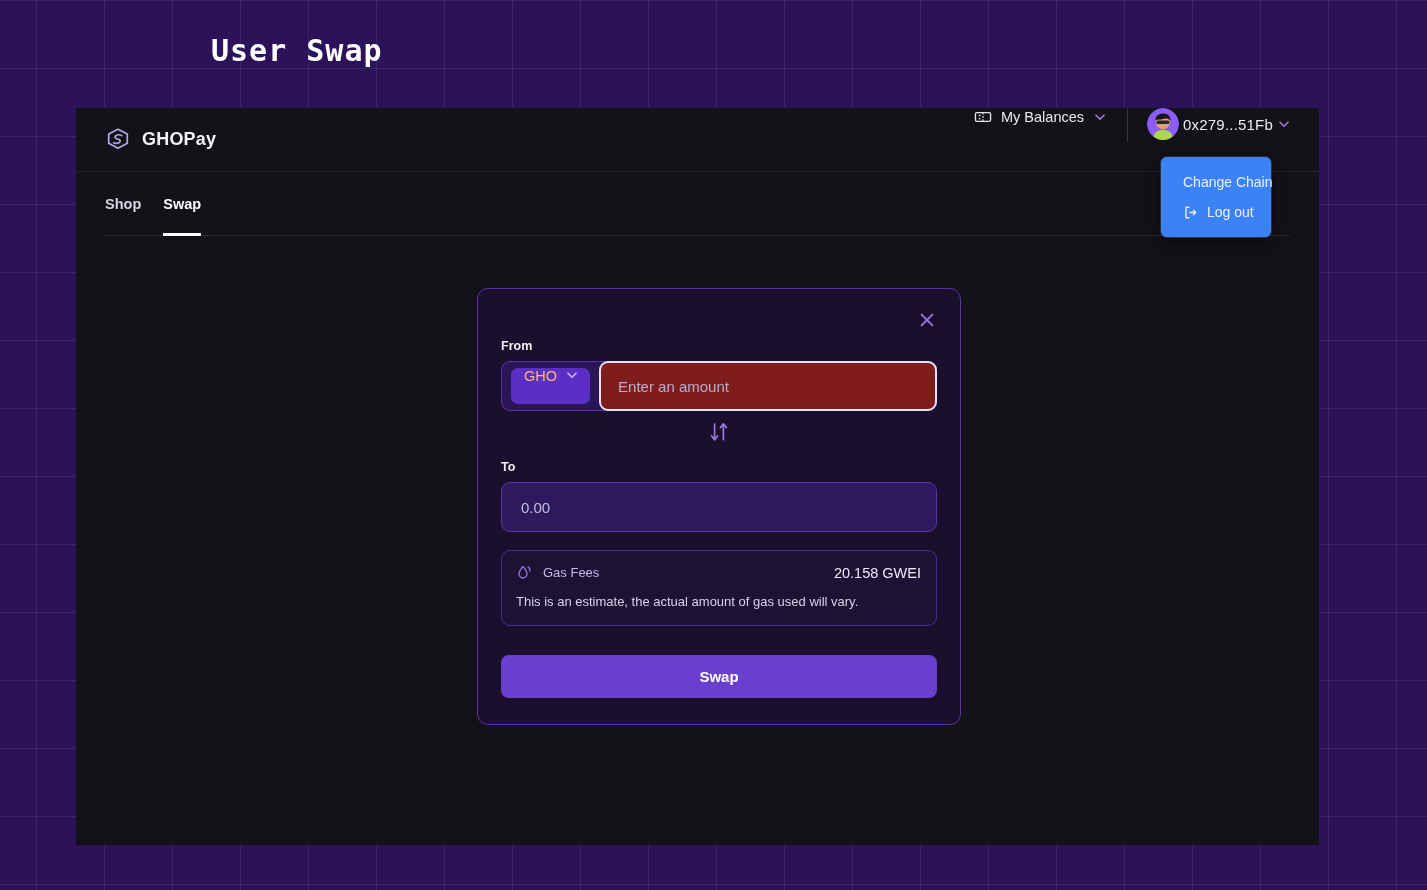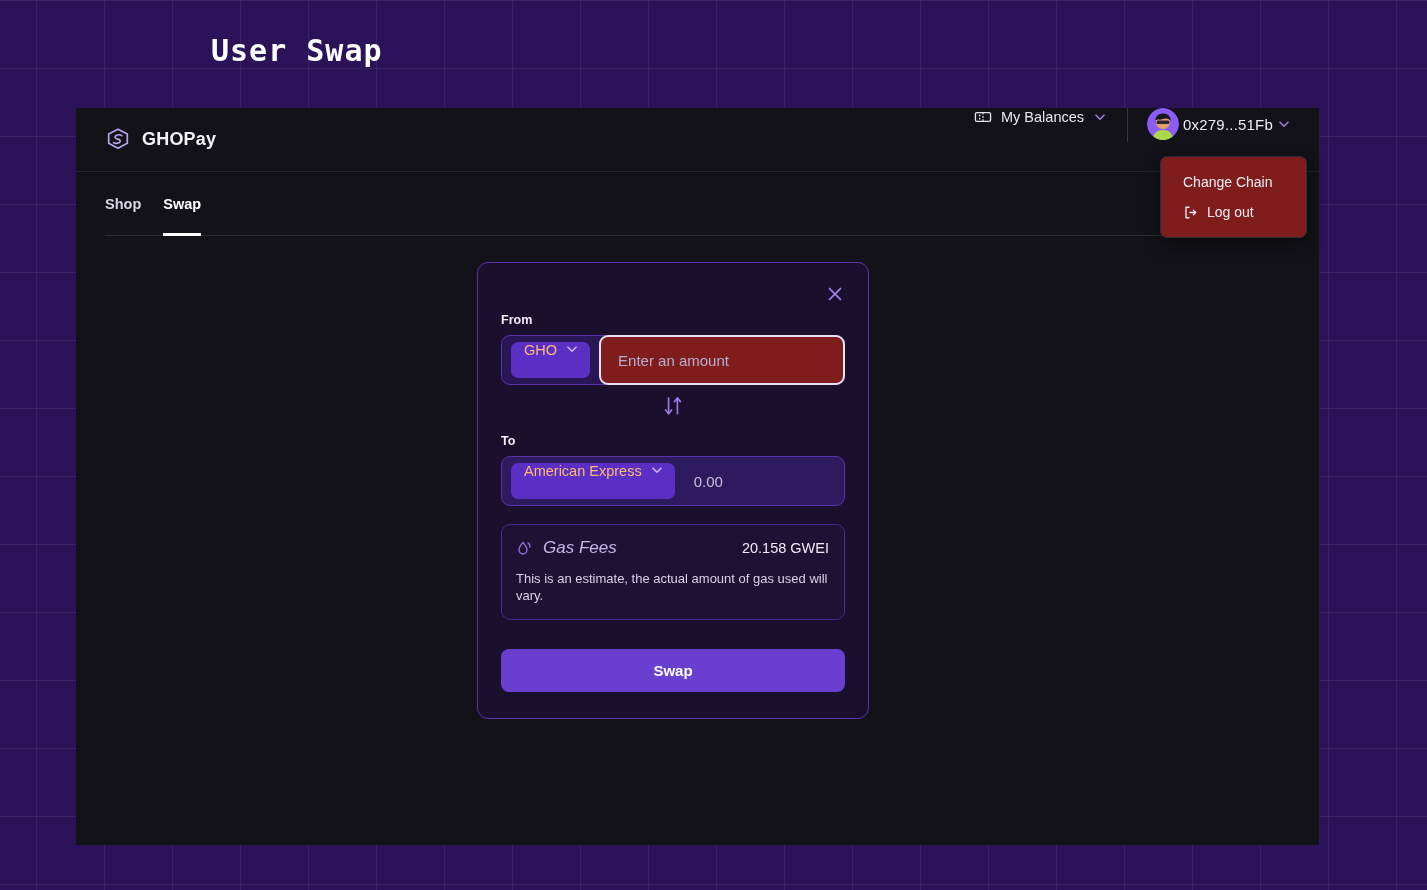--- a/index.html
+++ b/index.html
@@ -111,22 +111,22 @@
     font-size: 15px;
     color: #ececf2;
     letter-spacing: 0.2px;
   }
 
   
   .account-menu {
     position: absolute;
     left: 1084px;
     top: 48px;
-    width: 147px;
-    background: #7f1d1d;
+    width: 112px;
+    background: #3b82f6;
     border: 1px solid #2e2e3a;
     border-radius: 7px;
     padding: 10px 0 10px 0;
     z-index: 40;
     box-shadow: 0 6px 18px rgba(0,0,0,0.45);
   }
   .menu-item {
     display: flex;
     align-items: center;
     gap: 9px;
@@ -174,22 +174,22 @@
     bottom: 0;
     height: 3px;
     background: #ffffff;
     z-index: 2;
   }
 
   
   .card {
     position: absolute;
     left: 401px;
-    top: 154px;
-    width: 392px;
+    top: 180px;
+    width: 484px;
     background: #1b0f2e;
     border: 1px solid #5b33a8;
     border-radius: 11px;
     padding: 21px 23px 26px 23px;
   }
 
   .close-row { display: flex; justify-content: flex-end; height: 20px; }
   .close-btn {
     width: 20px; height: 20px;
     cursor: pointer;
@@ -271,21 +271,21 @@
     border-radius: 9px;
     padding: 13px 15px 14px 14px;
     background: #1d1134;
   }
   .gas-top {
     display: flex;
     align-items: center;
   }
   .gas-left { display: flex; align-items: center; gap: 10px; }
   .droplet-icon { width: 17px; height: 17px; display: block; }
-  .gas-label { font-size: 17px; color: #c6b8e8; font-style: italic; }
+  .gas-label { font-size: 13px; color: #c6b8e8; }
   .gas-value {
     margin-left: auto;
     font-size: 14.5px;
     color: #eeeaf8;
   }
   .gas-note {
     margin-top: 13px;
     font-size: 13px;
     color: #d8d2ea;
     line-height: 1.3;
@@ -422,28 +422,20 @@
           <path d="M2.6 15 L5.6 18.6 L8.6 15" stroke="#9b7ae0" stroke-width="1.7" stroke-linecap="round" stroke-linejoin="round"></path>
           <path d="M14.4 18.6 V3.2" stroke="#9b7ae0" stroke-width="1.7" stroke-linecap="round"></path>
           <path d="M11.4 6.6 L14.4 3 L17.4 6.6" stroke="#9b7ae0" stroke-width="1.7" stroke-linecap="round" stroke-linejoin="round"></path>
         </svg>
       </span>
     </div>
 
     <div class="field-label">To</div>
 
     <div class="swap-row plain">
-      <div class="token-select">
-        <span>American Express</span>
-        <span>
-          <svg class="chev" viewBox="0 0 14 14" fill="none" xmlns="http://www.w3.org/2000/svg">
-            <path d="M3 5.2 L7 9.2 L11 5.2" stroke="#cbb9f5" stroke-width="1.6" stroke-linecap="round" stroke-linejoin="round"></path>
-          </svg>
-        </span>
-      </div>
       <div class="amount-static">0.00</div>
     </div>
 
     <div class="gas-box">
       <div class="gas-top">
         <div class="gas-left">
           <span>
             <svg class="droplet-icon" viewBox="0 0 18 18" fill="none" xmlns="http://www.w3.org/2000/svg">
               <path d="M7.4 2.6 C7.4 2.6 3.2 7.2 3.2 10.4 C3.2 12.9 5.1 14.8 7.4 14.8
                        C9.7 14.8 11.6 12.9 11.6 10.4 C11.6 7.2 7.4 2.6 7.4 2.6 Z" stroke="#8f6fd8" stroke-width="1.5" stroke-linejoin="round"></path>

